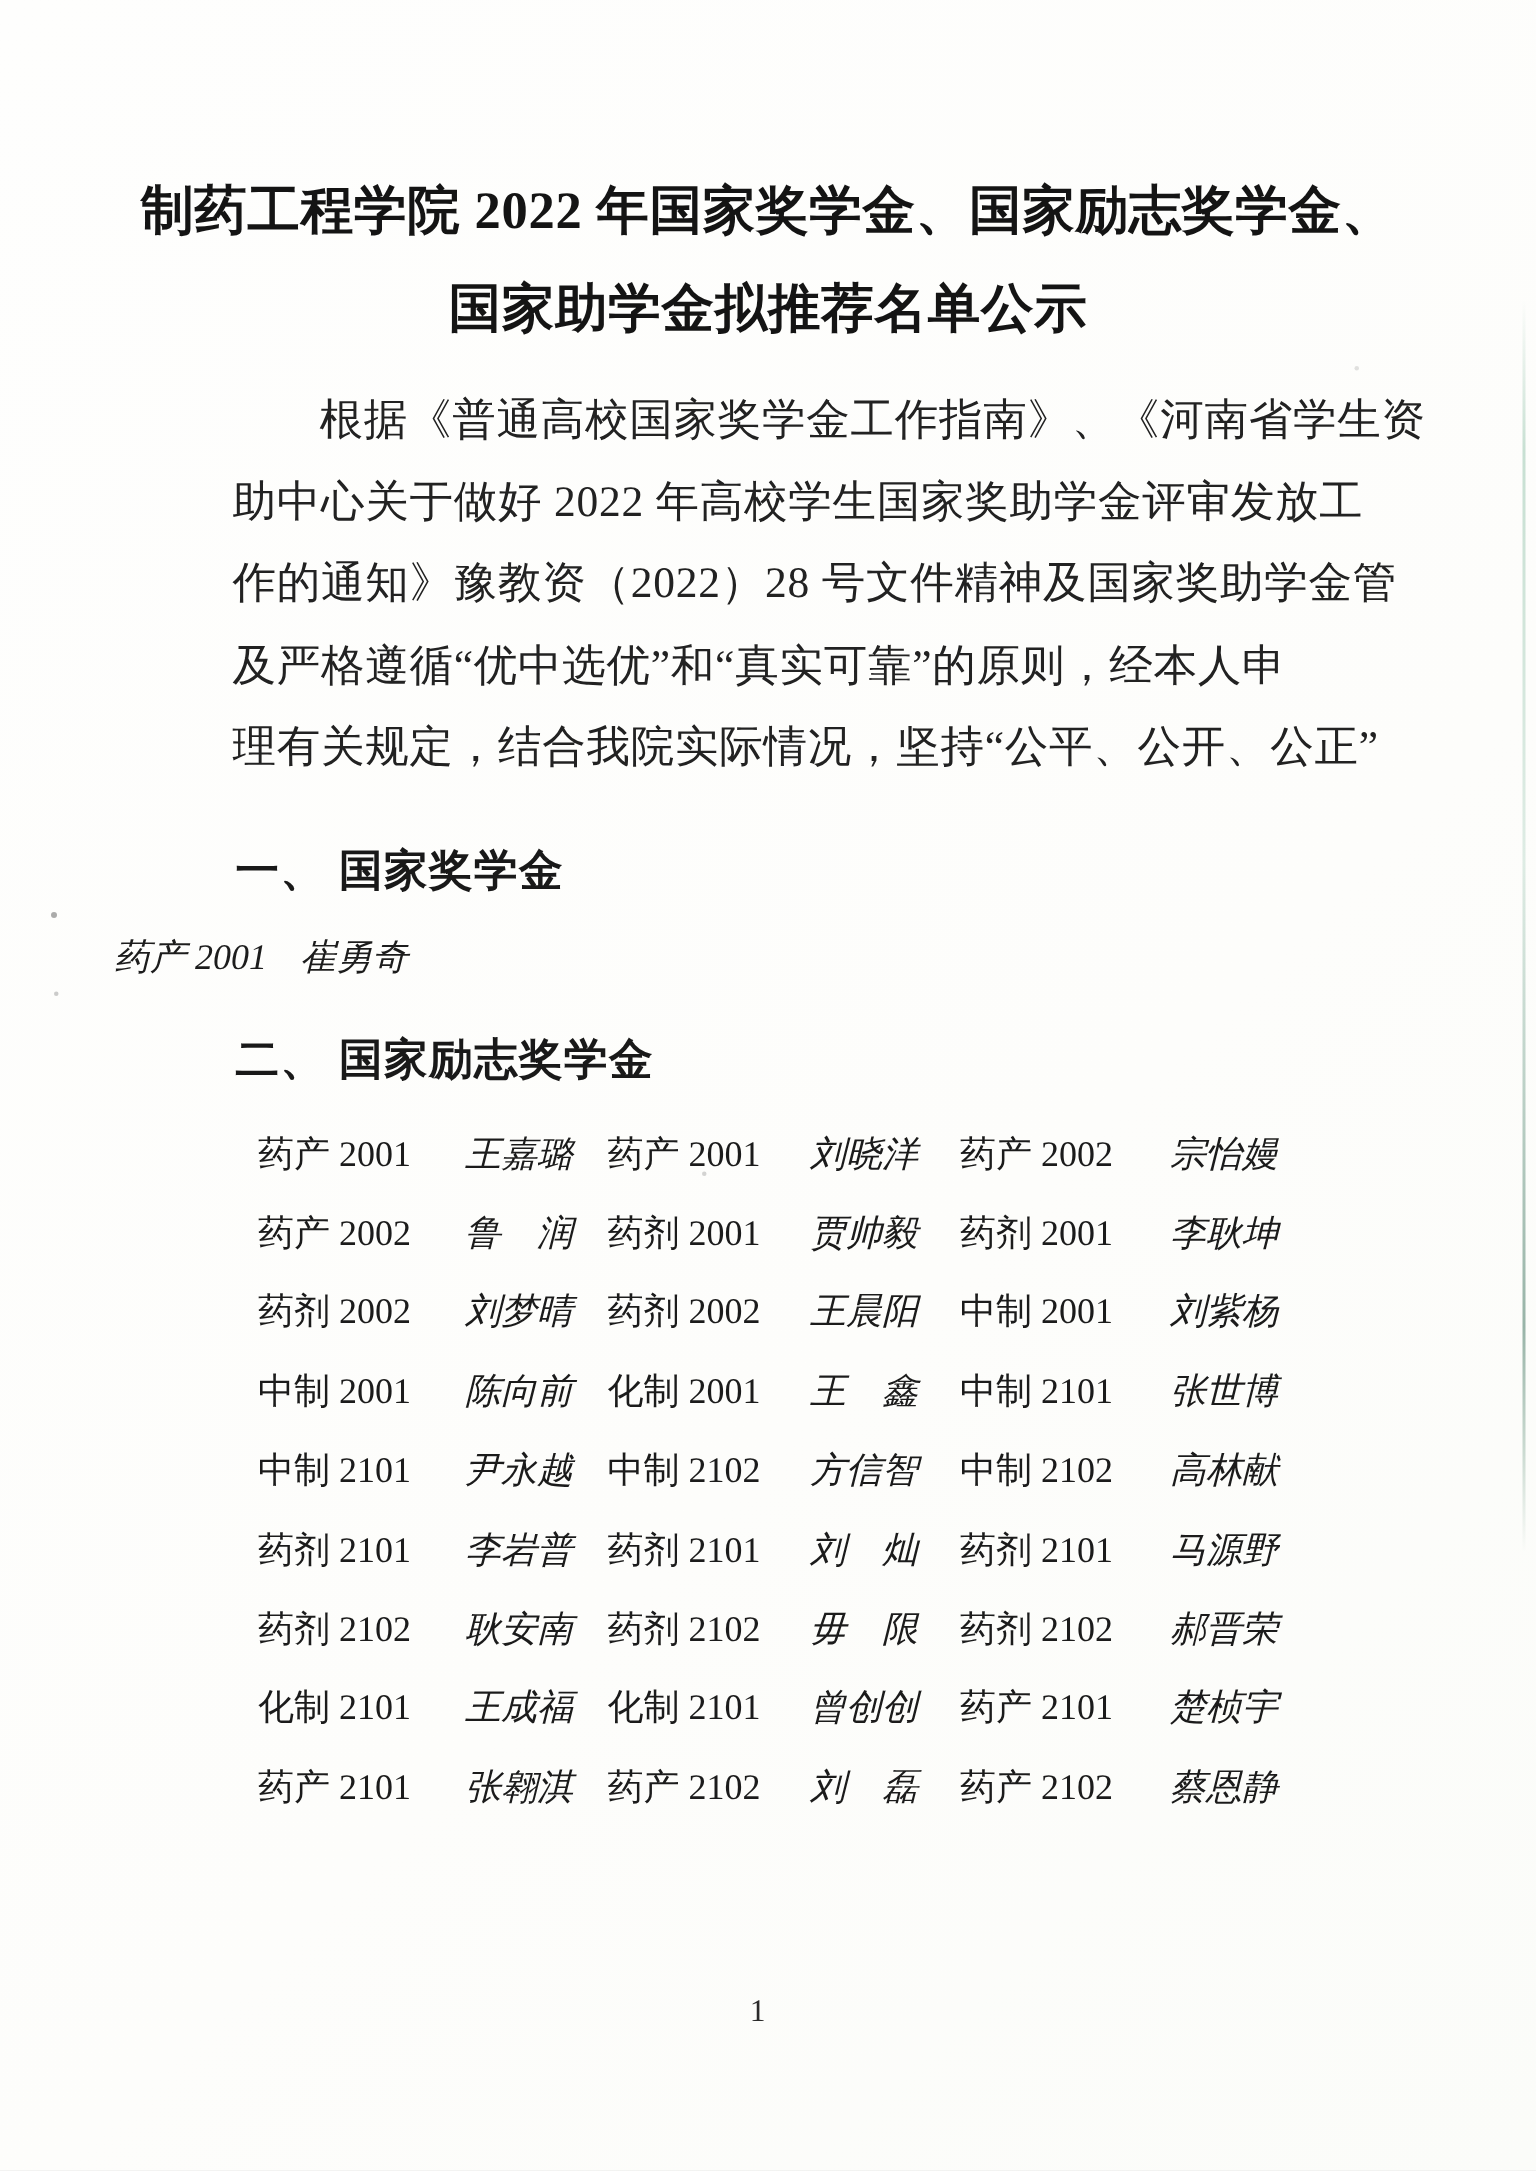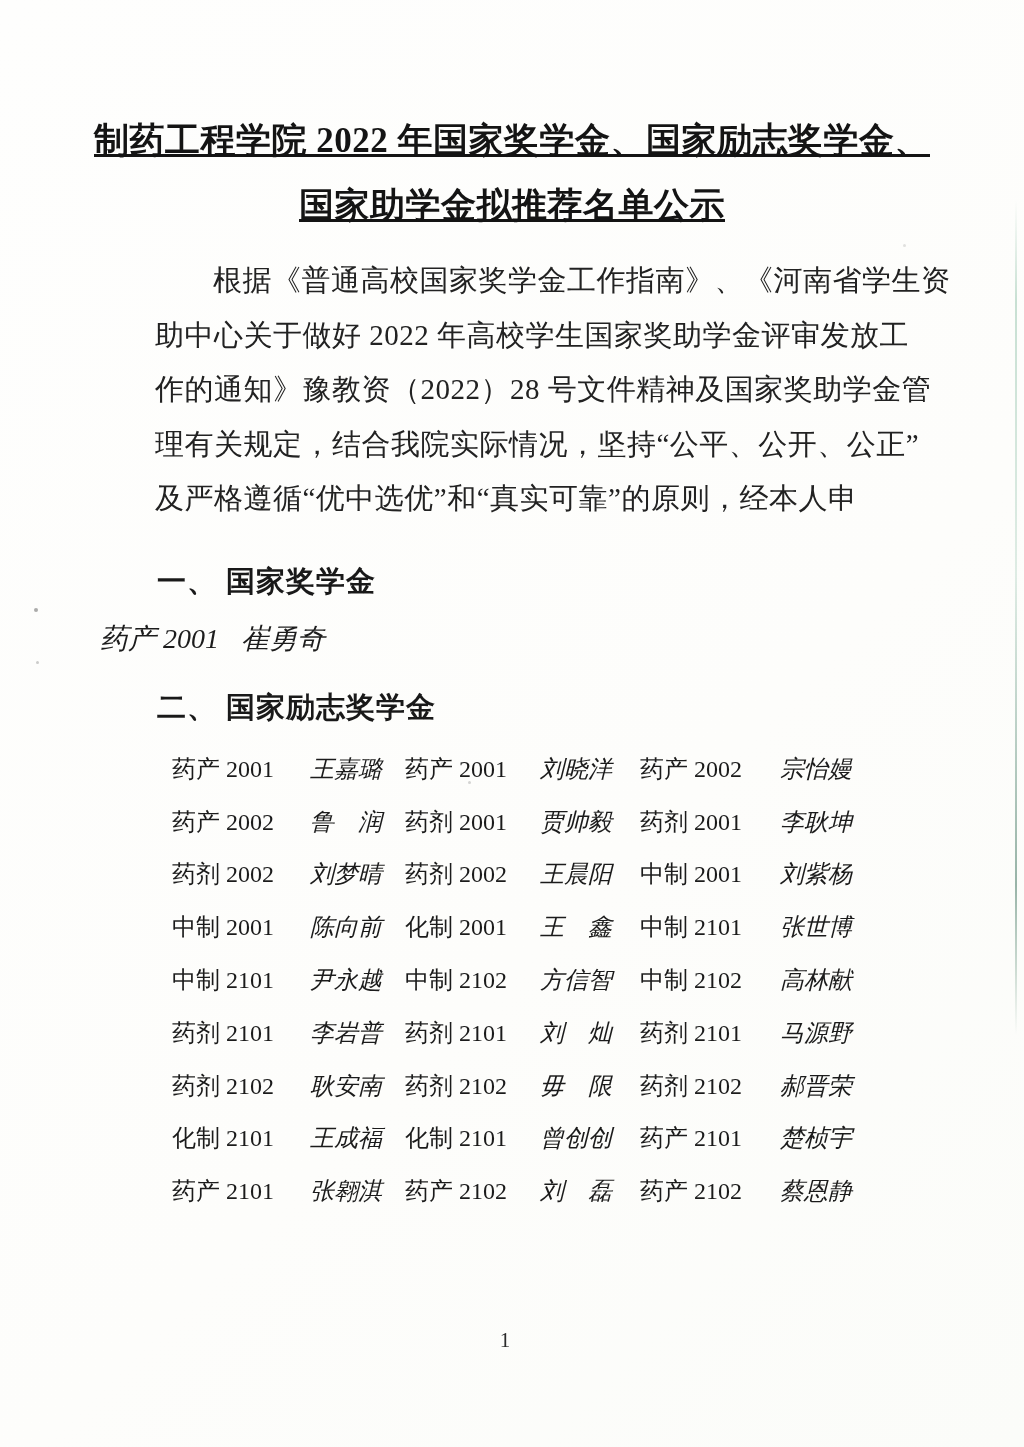--- a/index.html
+++ b/index.html
@@ -17,21 +17,20 @@
   }
   .title {
     margin: 0;
     padding-top: 108px;
     text-align: center;
     font-size: 35px;
     font-weight: 700;
     line-height: 65px;
     letter-spacing: 0.5px;
     color: #141414;
-    text-decoration: underline;
   }
   .title-line { display: block; }
   .doc-body {
     margin-top: 15px;
     padding-left: 155px;
     padding-right: 120px;
     font-size: 29px;
     color: #222;
     font-family: Liberation Serif, serif;
   }
@@ -49,22 +48,22 @@
     font-family: "Liberation Sans", sans-serif;
     font-size: 29px;
     font-weight: 700;
     color: #191919;
     letter-spacing: 1px;
   }
   .heading-one { margin-top: 31px; height: 48px; line-height: 48px; }
   .heading-two { margin-top: 24px; height: 48px; line-height: 48px; }
   .award-line {
     margin-top: 14px;
-    padding-left: 100px;
-    font-size: 28px;
+    padding-left: 76px;
+    font-size: 24px;
     font-style: italic; 
     color: #1c1c1c;
     height: 40px; line-height: 40px;
   }
   .award-line .student { margin-left: 22px; }
   .recipient-table {
     margin-top: 12px;
     padding-left: 172px;
     font-size: 24px;
     color: #1b1b1b;
@@ -111,22 +110,22 @@
 
   <h1 class="title">
     <span class="title-line">制药工程学院 2022 年国家奖学金、国家励志奖学金、</span>
     <span class="title-line">国家助学金拟推荐名单公示</span>
   </h1>
 
   <div class="doc-body">
     <span class="body-line indent">根据《普通高校国家奖学金工作指南》、《河南省学生资</span>
     <span class="body-line">助中心关于做好 2022 年高校学生国家奖助学金评审发放工</span>
     <span class="body-line">作的通知》豫教资（2022）28 号文件精神及国家奖助学金管</span>
+    <span class="body-line">及严格遵循“优中选优”和“真实可靠”的原则，经本人申</span>
     <span class="body-line">理有关规定，结合我院实际情况，坚持“公平、公开、公正”</span>
-    <span class="body-line">及严格遵循“优中选优”和“真实可靠”的原则，经本人申</span>
   </div>
 
   <h2 class="section-heading heading-one">一、 国家奖学金</h2>
 
   <div class="award-line">
     <span class="cls">药产 2001</span><span class="student">崔勇奇</span>
   </div>
 
   <h2 class="section-heading heading-two">二、 国家励志奖学金</h2>
 

